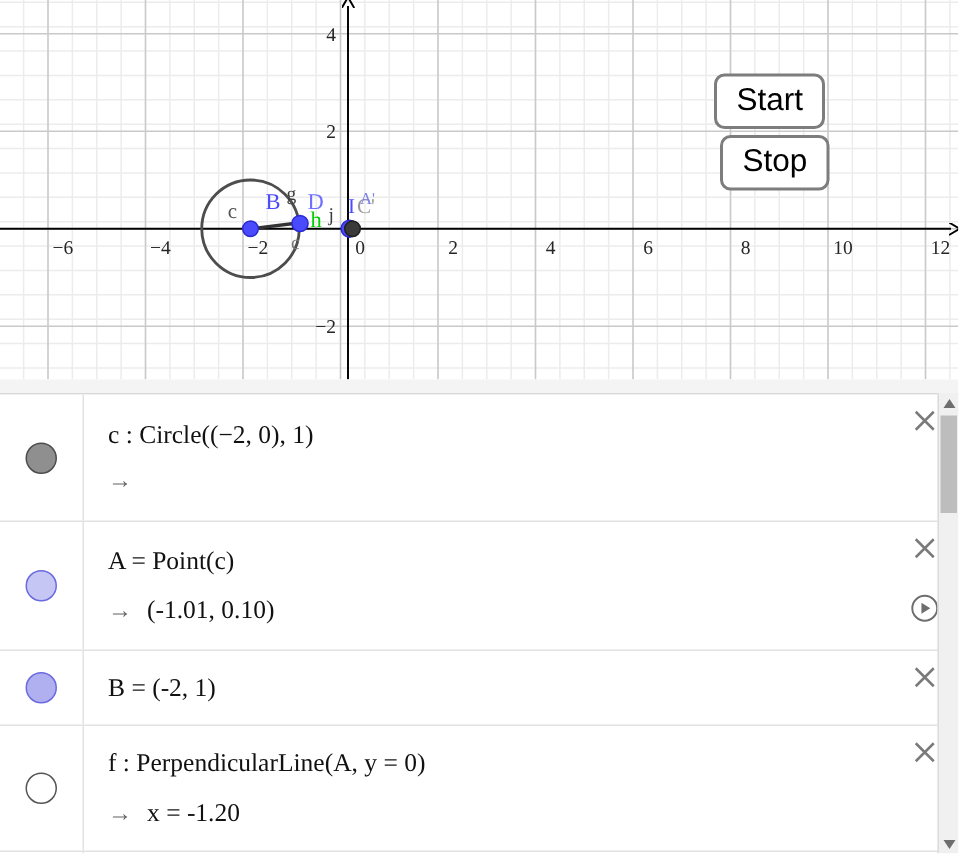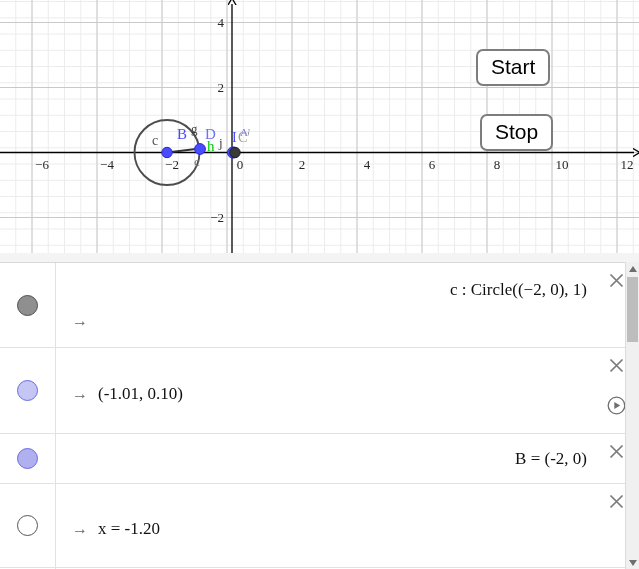--- a/index.html
+++ b/index.html
@@ -34,39 +34,38 @@
     color: #000000;
     font-family: "Liberation Sans", sans-serif;
     font-size: 21px;
     line-height: 1;
     padding: 5px 13px 7px 13px;
     box-sizing: border-box;
     cursor: pointer;
     white-space: nowrap;
   }
   #btn-start { left: 476px; top: 29px; margin-top: 20px; }
-  #btn-stop  { left: 480px; top: 90px; margin-top: 24px; }
+  #btn-stop  { left: 480px; top: 90px; }
 
   
   #algebra {
     position: absolute;
     left: 0; top: 253px;
     width: 639px; height: 316px;
     background: #f4f4f4;
     box-sizing: border-box;
   }
   #algebra-inner {
     position: absolute;
     left: 0; top: 9px;
     width: 639px; height: 307px;
     background: #ffffff;
     border-top: 1px solid #d8d8d8;
     box-sizing: border-box;
     overflow: hidden;
-    text-align: right;
   }
   .av-row {
     position: relative;
     display: flex;
     align-items: stretch;
     border-bottom: 1px solid #e2e2e2;
     background: #ffffff;
     box-sizing: border-box;
   }
   .av-marker-cell {
@@ -334,20 +333,23 @@
             <path d="M2.5,2.5 L14.5,14.5 M14.5,2.5 L2.5,14.5" stroke="#7a7a7a" stroke-width="1.7" fill="none"></path>
           </svg>
         </div>
       </div>
 
       <div class="av-row" style="height:86px">
         <div class="av-marker-cell">
           <span class="marker" id="m1" style="background: rgb(198, 198, 245); border: 1.5px solid rgb(106, 106, 224);"></span>
         </div>
         <div class="av-content">
+          <div class="av-def">
+            <span>A = Point(c)</span>
+          </div>
           <div class="av-val">
             <span class="arrow">→</span>
             <span>(-1.01, 0.10)</span>
           </div>
         </div>
         <div class="av-actions">
           <svg class="close-x" viewBox="0 0 17 17">
             <path d="M2.5,2.5 L14.5,14.5 M14.5,2.5 L2.5,14.5" stroke="#7a7a7a" stroke-width="1.7" fill="none"></path>
           </svg>
           <svg class="play-btn" viewBox="0 0 19 19">
@@ -356,35 +358,38 @@
           </svg>
         </div>
       </div>
 
       <div class="av-row" style="height:50px">
         <div class="av-marker-cell">
           <span class="marker" id="m2" style="background: rgb(176, 176, 240); border: 1.5px solid rgb(106, 106, 224);"></span>
         </div>
         <div class="av-content">
           <div class="av-def">
-            <span>B = (-2, 0)</span>
+            <span>B = (-2, 1)</span>
           </div>
         </div>
         <div class="av-actions">
           <svg class="close-x" viewBox="0 0 17 17">
             <path d="M2.5,2.5 L14.5,14.5 M14.5,2.5 L2.5,14.5" stroke="#7a7a7a" stroke-width="1.7" fill="none"></path>
           </svg>
         </div>
       </div>
 
       <div class="av-row" style="height:84px">
         <div class="av-marker-cell">
           <span class="marker" id="m3" style="background: rgb(255, 255, 255); border: 1.5px solid rgb(85, 85, 85);"></span>
         </div>
         <div class="av-content">
+          <div class="av-def">
+            <span>f : PerpendicularLine(A, y = 0)</span>
+          </div>
           <div class="av-val">
             <span class="arrow">→</span>
             <span>x = -1.20</span>
           </div>
         </div>
         <div class="av-actions">
           <svg class="close-x" viewBox="0 0 17 17">
             <path d="M2.5,2.5 L14.5,14.5 M14.5,2.5 L2.5,14.5" stroke="#7a7a7a" stroke-width="1.7" fill="none"></path>
           </svg>
         </div>

